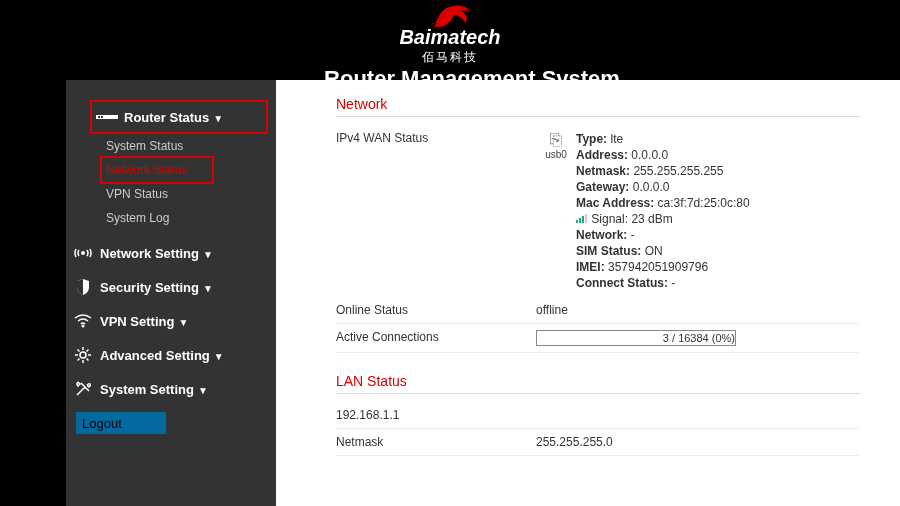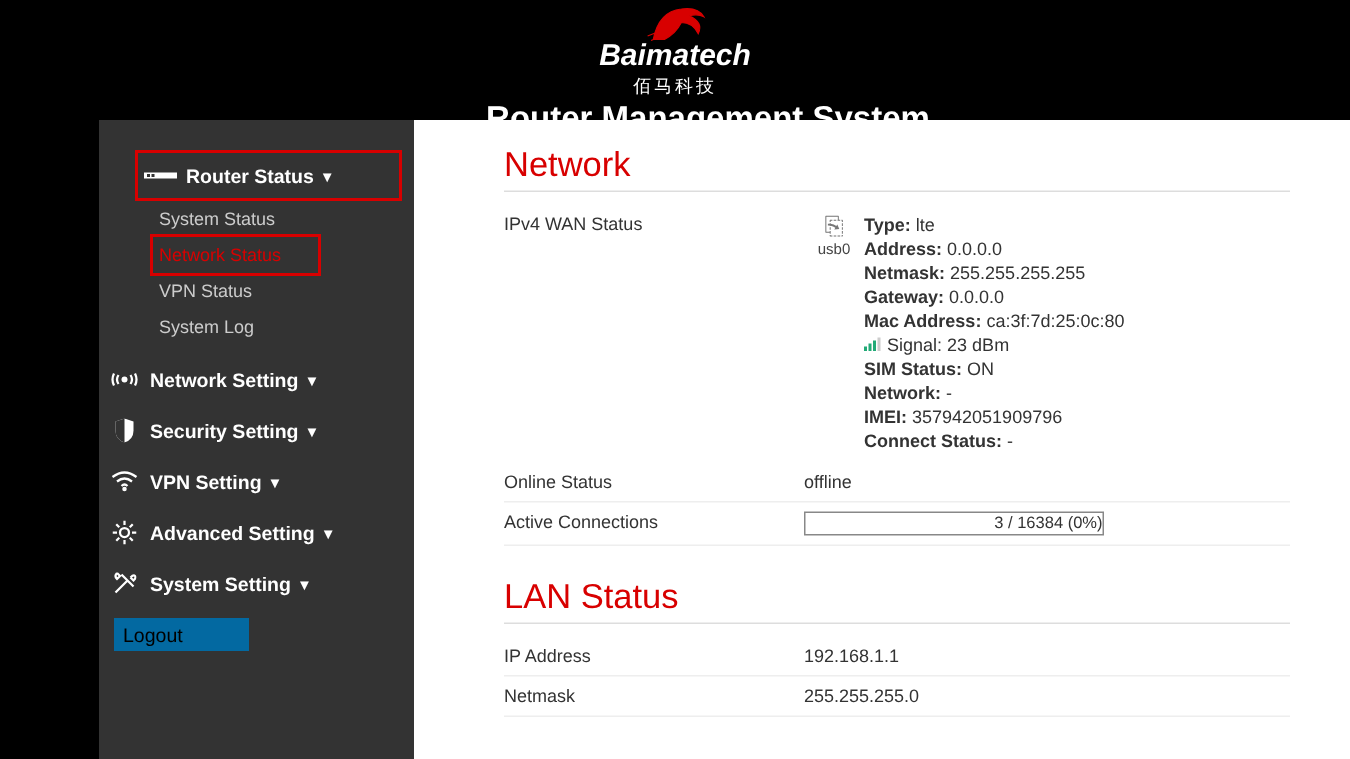--- a/index.html
+++ b/index.html
@@ -18,21 +18,21 @@
 .nav-group.highlight-wrap { margin: 0 8px 0 24px; }
 .nav-icon { width: 22px; display: inline-flex; justify-content: center; margin-right: 6px; }
 .caret { margin-left: 4px; font-size: 10px; position: relative; top: 1px; }
 .sub-items { padding-left: 40px; margin-bottom: 6px; }
 .sub-item { color: #ccc; font-size: 12px; height: 24px; display: flex; align-items: center; cursor: pointer; }
 .sub-item.active { color: #d80000; outline: 2px solid #d80000; width: 110px; padding-left: 4px; margin-left: -4px; }
 .nav-row { display: flex; align-items: center; height: 34px; padding-left: 6px; color: #fff; font-size: 13px; font-weight: bold; cursor: pointer; }
 .logout-btn { background: #0369a1; color: #000; font-size: 13px; width: 90px; height: 22px; margin-left: 10px; margin-top: 6px; display: flex; align-items: center; padding-left: 6px; cursor: pointer; }
 .content { flex: 1; background: #fff; overflow-y: auto; }
 .content-inner { padding: 16px 40px 0 60px; }
-.section-title { color: #d80000; font-size: 23px; font-weight: normal; border-bottom: 1px solid #ddd; padding-bottom: 4px; margin-bottom: 8px; }
+.section-title { color: #d80000; font-size: 14px; font-weight: normal; border-bottom: 1px solid #ddd; padding-bottom: 4px; margin-bottom: 8px; }
 .info-row { display: flex; font-size: 12px; color: #333; border-bottom: 1px solid #eee; padding: 6px 0; }
 .info-label { width: 200px; }
 .info-value { flex: 1; }
 .wan-row { display: flex; font-size: 12px; color: #333; padding: 6px 0; min-height: 150px; }
 .wan-details { flex: 1; }
 .wan-port { width: 40px; text-align: center; font-size: 10px; color: #444; }
 .kv { padding: 1px 0; font-size: 12px; color: #333; }
 .kv b { font-weight: bold; }
 .signal-icon { display: inline-block; width: 12px; height: 10px; }
 .conn-box { border: 1px solid #888; width: 200px; height: 16px; font-size: 11px; text-align: right; line-height: 14px; display: inline-block; }
@@ -147,43 +147,42 @@
           <div class="kv"><b>Address:</b> <span>0.0.0.0</span></div>
           <div class="kv"><b>Netmask:</b> <span>255.255.255.255</span></div>
           <div class="kv"><b>Gateway:</b> <span>0.0.0.0</span></div>
           <div class="kv"><b>Mac Address:</b> <span>ca:3f:7d:25:0c:80</span></div>
           <div class="kv"><span class="signal-icon"><svg width="12" height="10" viewBox="0 0 12 10">
                   <rect x="0" y="7" width="2" height="3" fill="#2a7"></rect>
                   <rect x="3" y="5" width="2" height="5" fill="#2a7"></rect>
                   <rect x="6" y="3" width="2" height="7" fill="#2a7"></rect>
                   <rect x="9" y="1" width="2" height="9" fill="#ccc"></rect>
                 </svg></span> <span>Signal:</span> <span>23 dBm</span></div>
+          <div class="kv"><b>Network:</b> <span>-</span></div>
           <div class="kv"><b>SIM Status:</b> <span>ON</span></div>
-          <div class="kv"><b>Network:</b> <span>-</span></div>
           <div class="kv"><b>IMEI:</b> <span>357942051909796</span></div>
           <div class="kv"><b>Connect Status:</b> <span>-</span></div>
         </div>
       </div>
 
       <div class="info-row">
         <div class="info-label">Online Status</div>
         <div class="info-value">offline</div>
       </div>
 
       <div class="info-row">
         <div class="info-label">Active Connections</div>
         <div class="info-value">
           <span class="conn-box">3 / 16384 (0%)</span>
         </div>
       </div>
 
       <div class="section-title mt">LAN Status</div>
 
       <div class="info-row">
-        <div class="info-label">IP Address</div>
         <div class="info-value">192.168.1.1</div>
       </div>
 
       <div class="info-row">
         <div class="info-label">Netmask</div>
         <div class="info-value">255.255.255.0</div>
       </div>
     </div>
   </div>
 </div>

